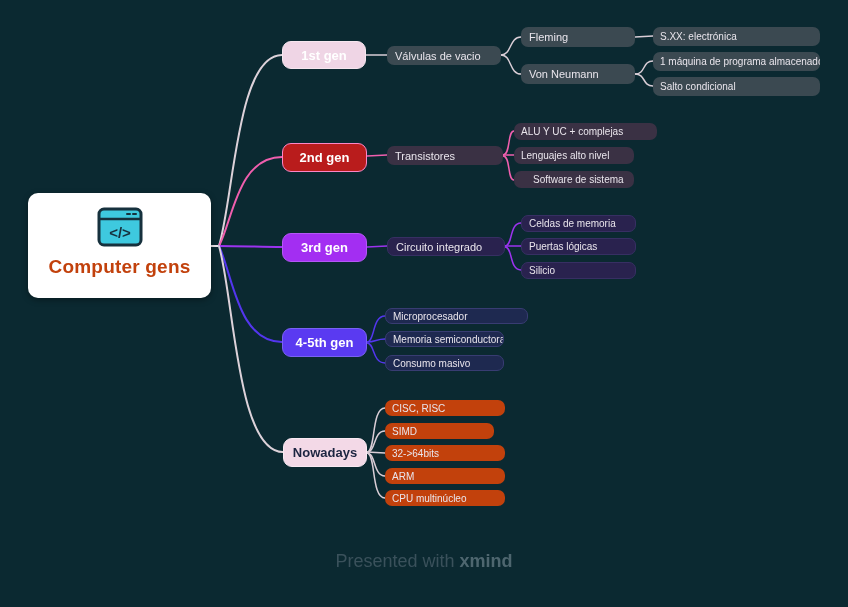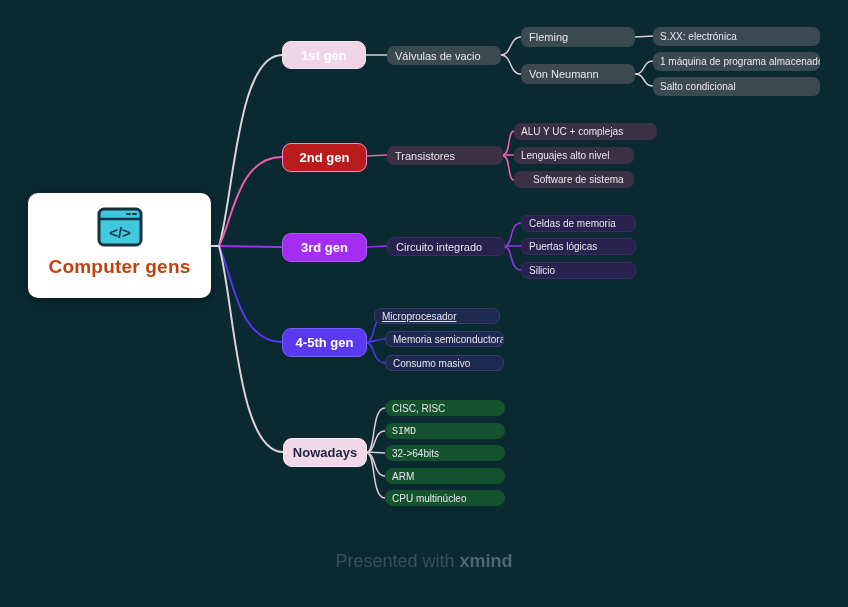--- a/index.html
+++ b/index.html
@@ -18,21 +18,21 @@
   .g4{background:#5a3af1;border:1.5px solid #7a61f4;}
   .g5{background:#f3d9e7;border:1.5px solid #f9e9f2;color:#1c2541;}
   .pill{border-radius:7px;display:flex;align-items:center;padding:0 8px;
         color:#e9e5ec;overflow:hidden;}
   .pill-m{font-size:11px;}
   .pill-s{font-size:10px;padding:0 7px;}
   .p1{background:#3b4951;}
   .p2{background:#3a3144;}
   .p3{background:#29224e;border:1px solid #372f63;}
   .p4{background:#1e2950;border:1px solid #383c72;}
-  .p5{background:#14532d;border-radius:8px;}
+  .p5{background:#c2410c;}
   .footer{position:absolute;left:0;top:551px;width:100%;text-align:center;
           font-size:18px;color:#3a515b;}
   .footer b{font-weight:700;color:#4e666f;}
 </style>
 </head>
 <body>
 
 <div id="canvas">
 
   <svg class="wires">
@@ -150,34 +150,34 @@
   <div class="node pill pill-s p3" style="left:521px;top:215px;width:115px;height:17px;">
     <span>Celdas de memoria</span>
   </div>
   <div class="node pill pill-s p3" style="left:521px;top:238px;width:115px;height:17px;">
     <span>Puertas lógicas</span>
   </div>
   <div class="node pill pill-s p3" style="left:521px;top:262px;width:115px;height:17px;">
     <span>Silicio</span>
   </div>
 
-  <div class="node pill pill-s p4" style="left:374px;top:308px;width:126px;height:16px;text-decoration:underline;">
+  <div class="node pill pill-s p4" style="left:385px;top:308px;width:143px;height:16px;">
     <span>Microprocesador</span>
   </div>
   <div class="node pill pill-s p4" style="left:385px;top:331px;width:119px;height:16px;">
     <span>Memoria semiconductora</span>
   </div>
   <div class="node pill pill-s p4" style="left:385px;top:355px;width:119px;height:16px;">
     <span>Consumo masivo</span>
   </div>
 
   <div class="node pill pill-s p5" style="left:385px;top:400px;width:120px;height:16px;">
     <span>CISC, RISC</span>
   </div>
-  <div class="node pill pill-s p5" style="left:385px;top:423px;width:120px;height:16px;font-family:Liberation Mono, monospace;">
+  <div class="node pill pill-s p5" style="left:385px;top:423px;width:109px;height:16px;">
     <span>SIMD</span>
   </div>
   <div class="node pill pill-s p5" style="left:385px;top:445px;width:120px;height:16px;">
     <span>32-&gt;64bits</span>
   </div>
   <div class="node pill pill-s p5" style="left:385px;top:468px;width:120px;height:16px;">
     <span>ARM</span>
   </div>
   <div class="node pill pill-s p5" style="left:385px;top:490px;width:120px;height:16px;">
     <span>CPU multinúcleo</span>

